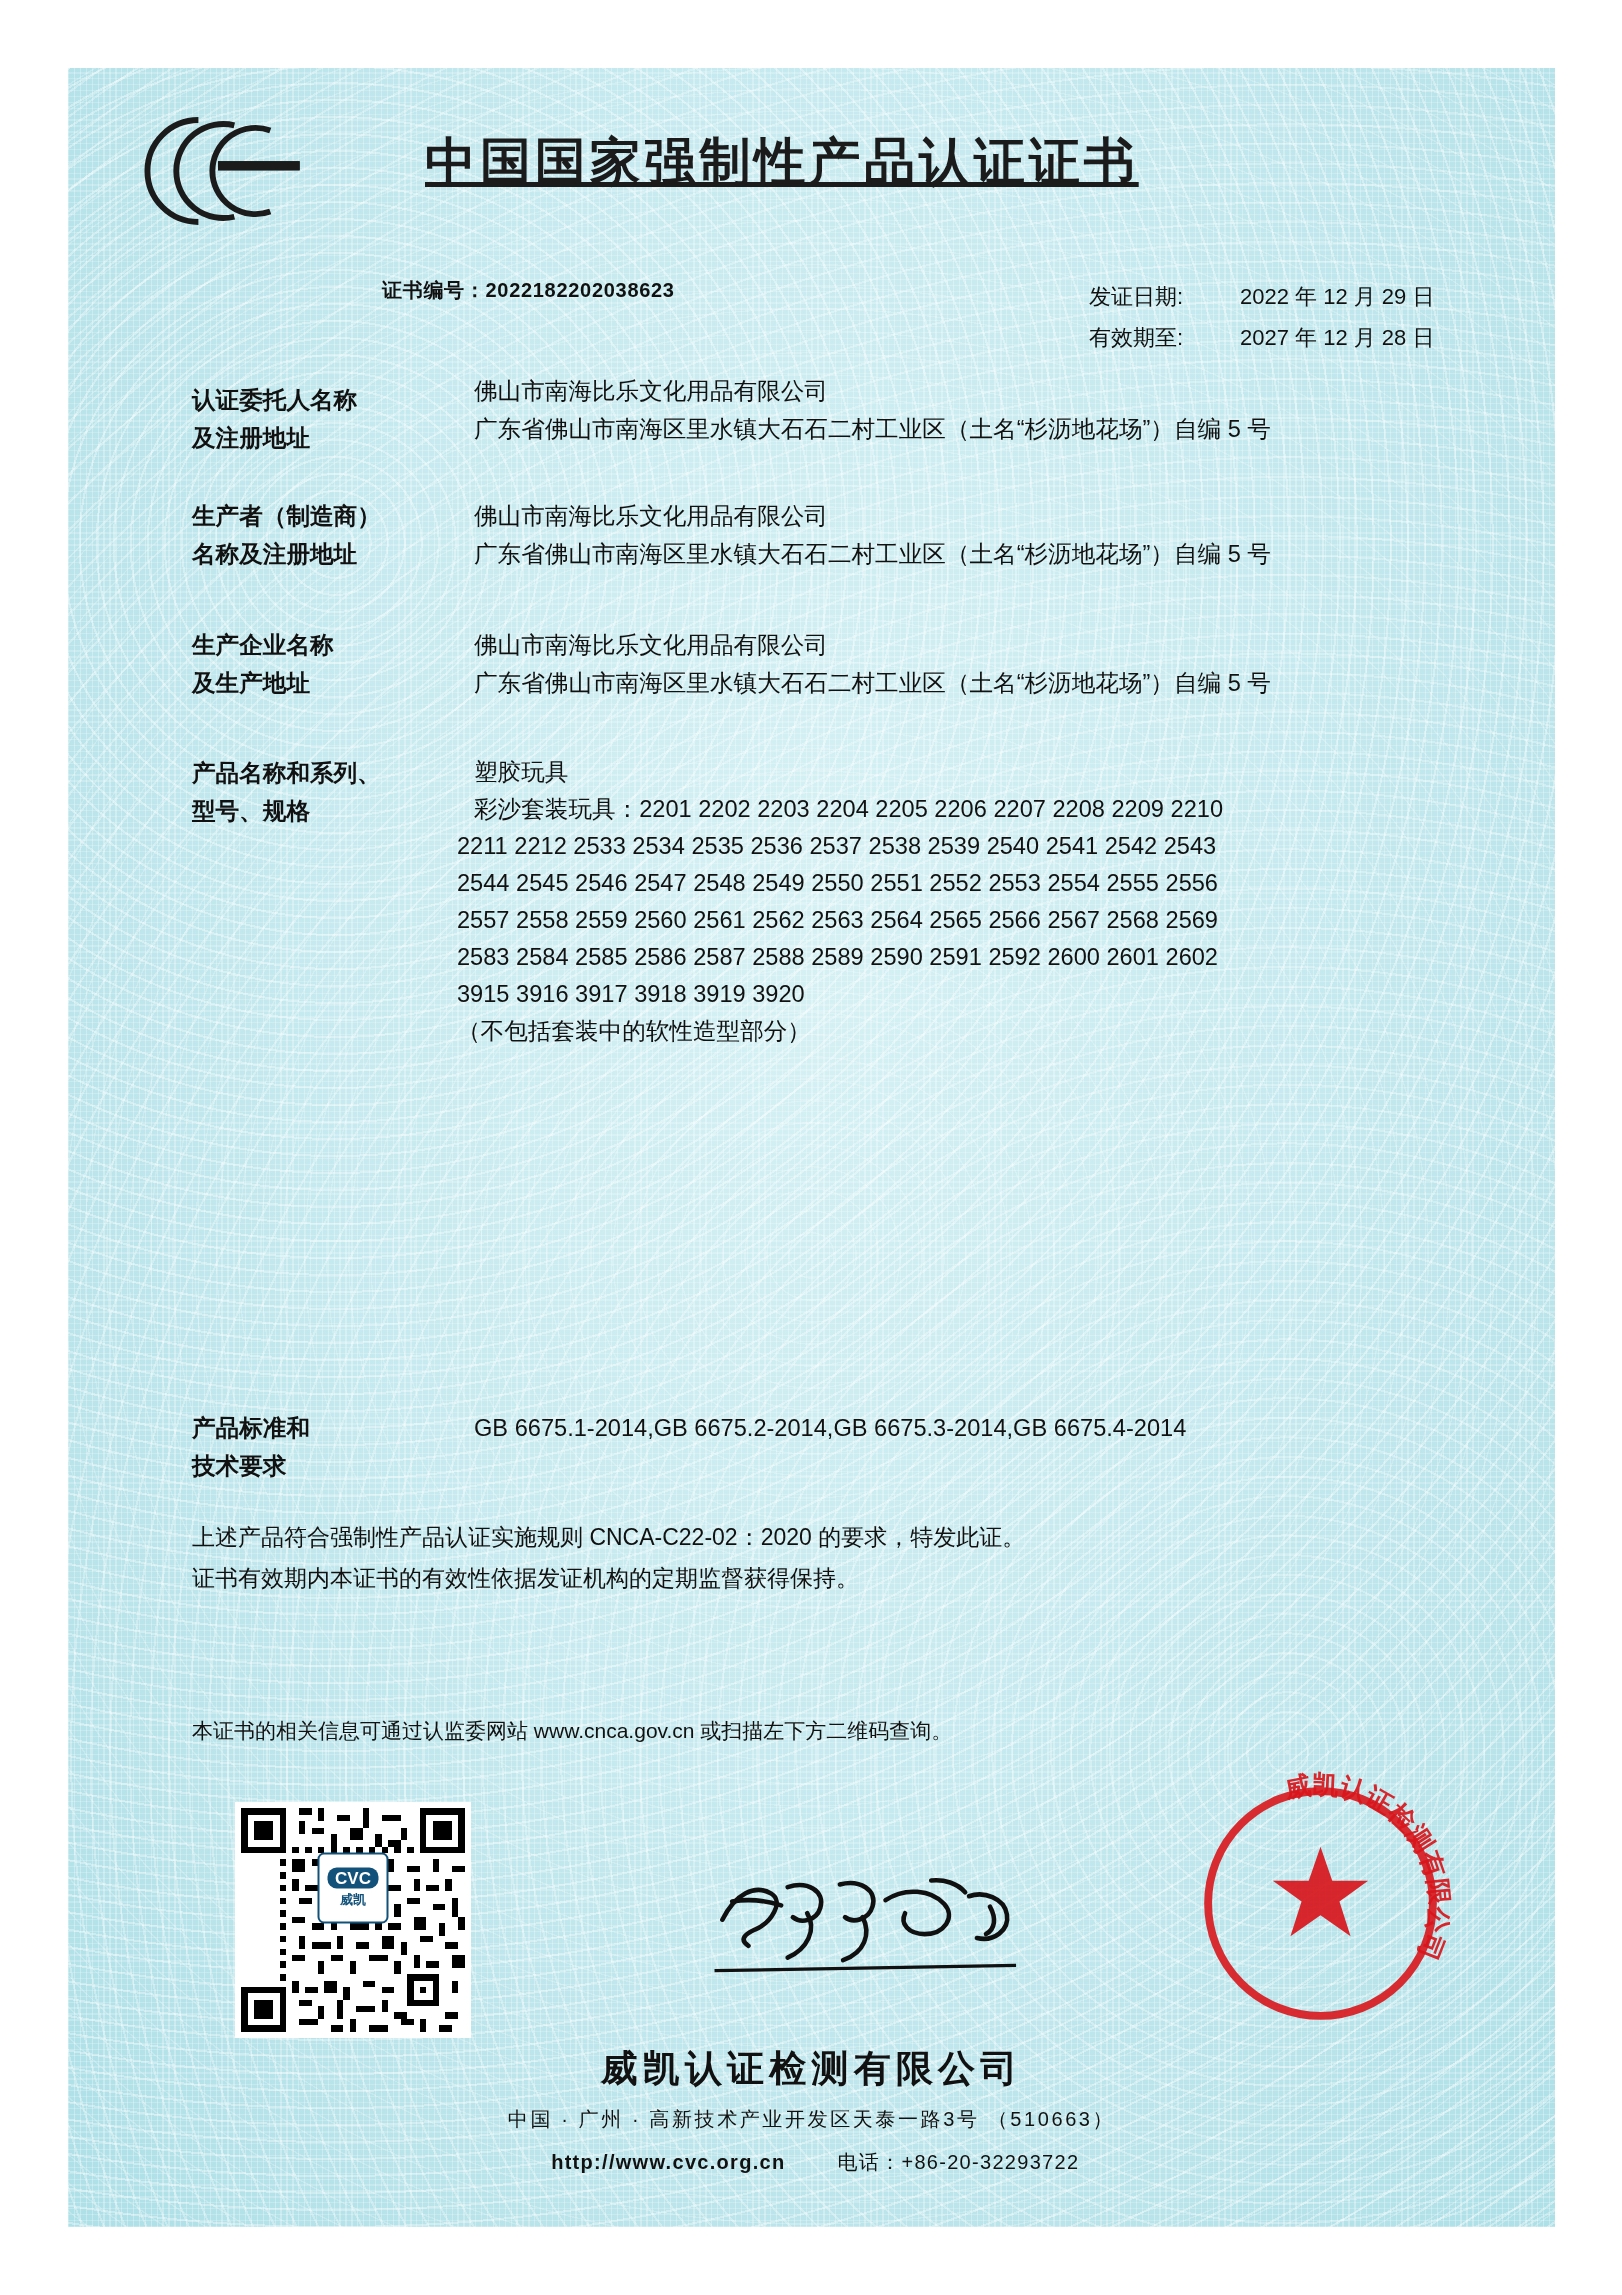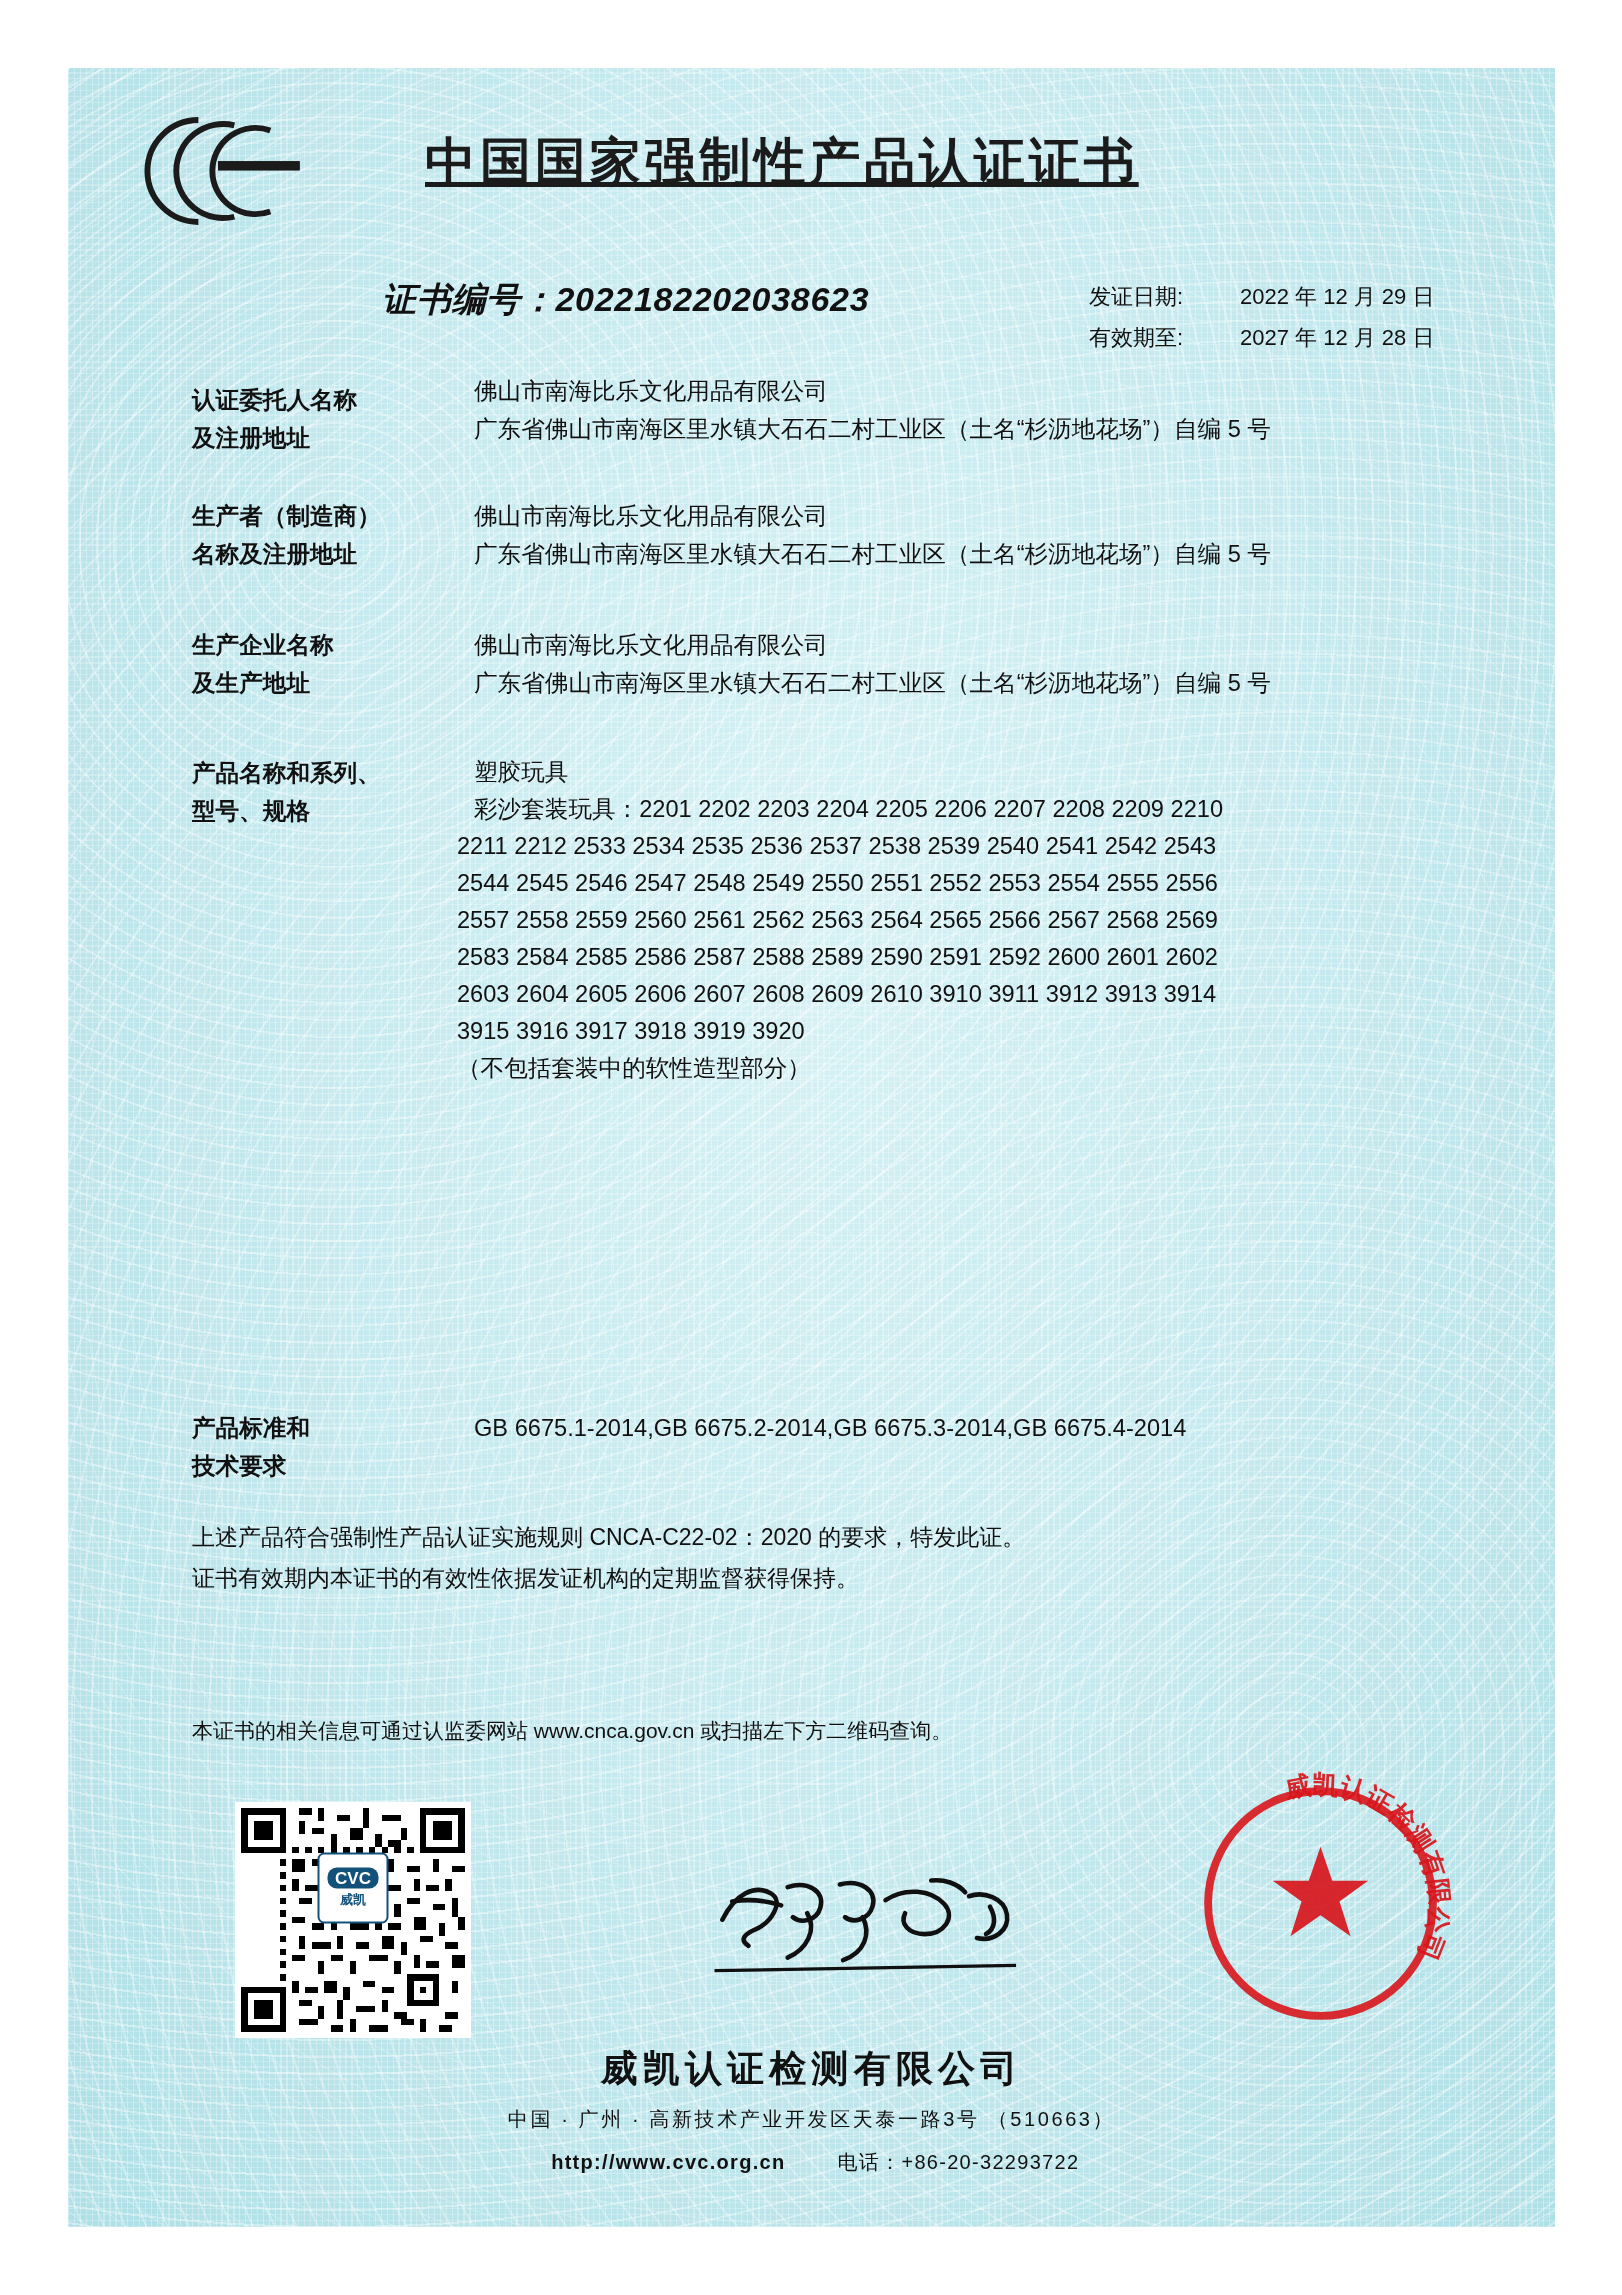--- a/index.html
+++ b/index.html
@@ -68,25 +68,24 @@
     white-space: nowrap;
     font-family: "DejaVu Sans", "Liberation Sans", sans-serif;
     text-decoration: underline;
   }
 
   
   .cert-no {
     position: absolute;
     left: 314px;
     top: 209px;
-    font-size: 34px;
+    font-size: 20px;
     font-weight: bold;
     color: #111;
     letter-spacing: 0.7px;
-    font-style: italic;
   }
   .dates {
     position: absolute;
     left: 1021px;
     top: 208px;
     font-size: 22px;
     color: #111;
     line-height: 41px;
   }
   .dates .dlabel { display: inline-block; width: 151px; }
@@ -290,21 +289,20 @@
       <div>产品名称和系列、</div>
       <div>型号、规格</div>
     </div>
     <div class="models" style="top:686px;">
       <div>塑胶玩具</div>
       <div>彩沙套装玩具：2201 2202 2203 2204 2205 2206 2207 2208 2209 2210</div>
       <div style="margin-left:-17px;">2211 2212 2533 2534 2535 2536 2537 2538 2539 2540 2541 2542 2543</div>
       <div style="margin-left:-17px;">2544 2545 2546 2547 2548 2549 2550 2551 2552 2553 2554 2555 2556</div>
       <div style="margin-left:-17px;">2557 2558 2559 2560 2561 2562 2563 2564 2565 2566 2567 2568 2569</div>
       <div style="margin-left:-17px;">2583 2584 2585 2586 2587 2588 2589 2590 2591 2592 2600 2601 2602</div>
-      <div style="margin-left:-17px;">2603 2604 2605 2606 2607 2608 2609 2610 3910 3911 3912 3913 3914</div>
       <div style="margin-left:-17px;">3915 3916 3917 3918 3919 3920</div>
       <div style="margin-left:-17px;">（不包括套装中的软性造型部分）</div>
     </div>
 
     <div class="flabel" style="top:1341px;">
       <div>产品标准和</div>
       <div>技术要求</div>
     </div>
     <div class="fval" style="top:1341px;">
       <div>GB 6675.1-2014,GB 6675.2-2014,GB 6675.3-2014,GB 6675.4-2014</div>

